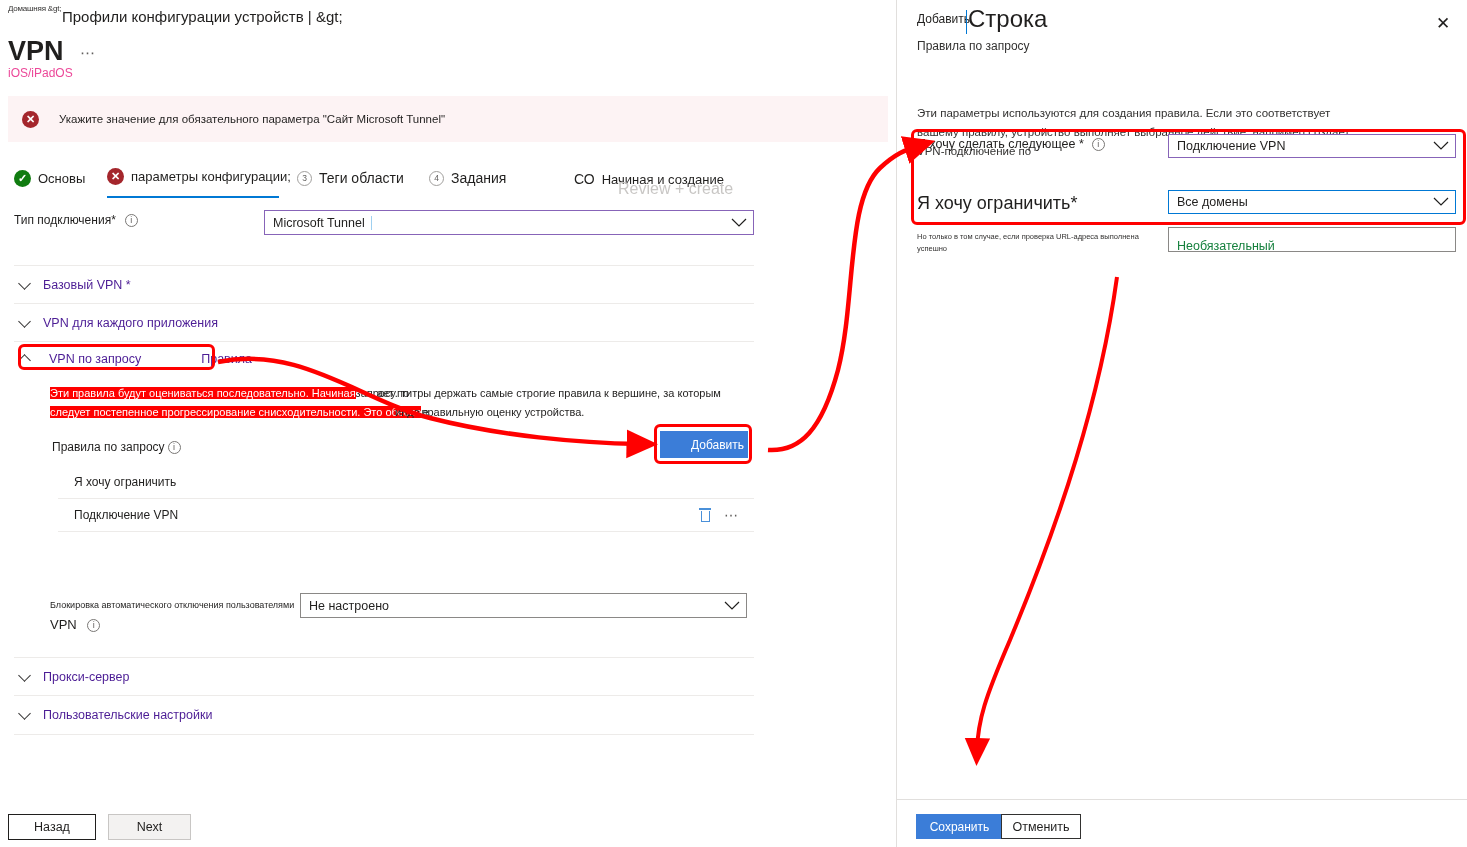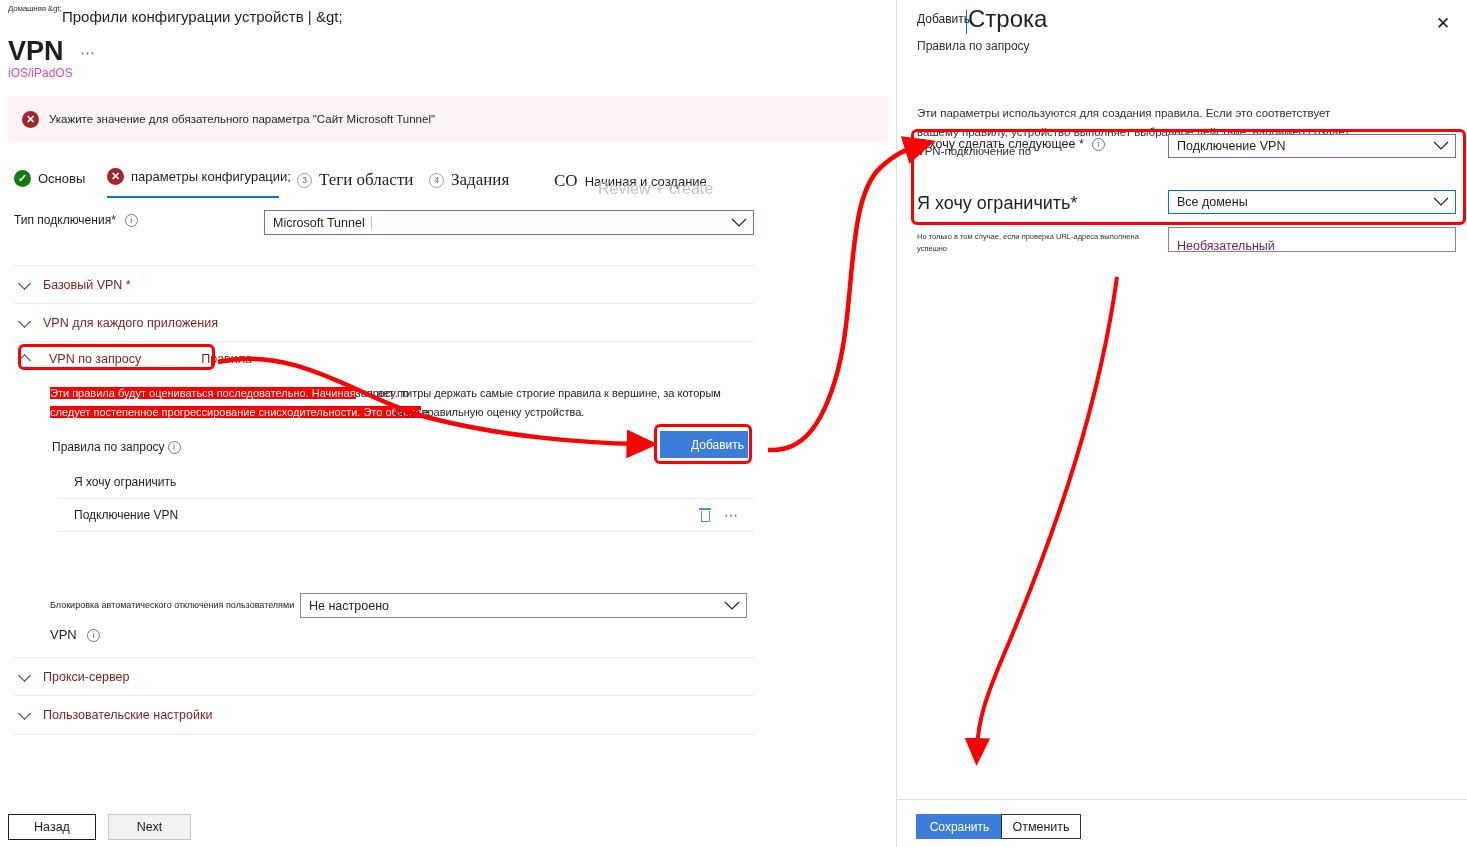--- a/index.html
+++ b/index.html
@@ -34,27 +34,27 @@
   
   .err-banner {
     position:absolute; left:8px; top:96px; width:880px; height:46px;
     background:#fdf3f4; display:flex; align-items:center; padding-left:14px;
   }
   .err-ico {
     width:17px; height:17px; border-radius:50%; background:#a4262c;
     color:#fff; font-size:11px; line-height:17px; text-align:center;
     font-weight:700; margin-right:10px; flex:0 0 auto;
   }
-  .err-text { font-size:11.5px; color:#201f1e; }
+  .err-text { font-size:11.5px; color:#201f1e;margin-left:10px; }
 
   
   .tabs { position:absolute; left:14px; top:164px; height:36px; }
   .tab { position:absolute; display:flex; align-items:center; gap:7px; white-space:nowrap; }
   .tab .lbl { font-size:13px; color:#201f1e; }
-  .tab .lbl.big { font-size:17px;font-family:Liberation Serif, serif; }
+  .tab .lbl.big { font-size:14px; }
   .tab .lbl.ghost { color:#c8c6c4; position:absolute; left:44px; top:9px; font-size:16px; }
   .circ-num {
     width:15px; height:15px; border-radius:50%; border:1px solid #a19f9d;
     font-size:8.5px; line-height:13px; text-align:center; color:#605e5c; flex:0 0 auto;
   }
   .circ-ok {
     width:17px; height:17px; border-radius:50%; background:#107c10; color:#fff;
     font-size:11px; line-height:17px; text-align:center; flex:0 0 auto; font-weight:700;
   }
   .circ-err {
@@ -78,21 +78,21 @@
   }
   .combo.purple { border:1px solid #8764b8; }
   .combo.blue { border:1px solid #0078d4; }
   .caret-wrap { position:absolute; right:6px; top:0; bottom:0; display:flex; align-items:center; }
 
   
   .acc { position:absolute; left:14px; width:740px; border-top:1px solid #edebe9; }
   .acc-head { height:38px; display:flex; align-items:center; gap:14px; padding-left:6px; cursor:pointer; }
   .acc-chev { width:9px; height:9px; border-right:1.4px solid #323130; border-bottom:1.4px solid #323130; rotate:45deg; margin-top:-4px; }
   .acc-chev.up { rotate:225deg; margin-top:3px; }
-  .acc-title { font-size:12.5px; color:#7f1d1d; }
+  .acc-title { font-size:12.5px; color:#4c1d95; }
 
   
   .list-row {
     position:absolute; left:58px; width:696px; height:33px;
     display:flex; align-items:center; border-bottom:1px solid #edebe9;
     padding-left:16px; font-size:12px; color:#201f1e;
   }
   .trash {
     width:12px; height:14px; position:relative; display:inline-block;
   }
@@ -158,21 +158,21 @@
       <span class="lbl">параметры конфигурации;</span>
     </div>
     <div class="tab" style="left:283px; top:6px;">
       <div class="circ-num">3</div>
       <span class="lbl big">Теги области</span>
     </div>
     <div class="tab" style="left:415px; top:6px;">
       <div class="circ-num">4</div>
       <span class="lbl big">Задания</span>
     </div>
-    <div class="tab" style="left:540px; top:7px;text-align:center;">
+    <div class="tab" style="left:560px; top:7px;text-align:center;">
       <span class="lbl big">СО</span>
       <span class="lbl">Начиная и создание</span>
       <span class="lbl ghost">Review + create</span>
     </div>
   </div>
   <div class="tab-underline"></div>
 
   <div class="row" style="left:14px; top:213px;">
     <span class="fld-label">Тип подключения*</span>
     <i class="info-ico" style="margin-left:9px;">i</i>
@@ -237,21 +237,21 @@
       <span class="trash">
           <span class="lid"></span>
           <span class="can"></span>
         </span>
       <span class="dots">⋯</span>
     </span>
   </div>
 
   <div style="position:absolute; left:50px; top:596px; width:245px; font-size:9px; color:#201f1e; line-height:18px;">
     <span>Блокировка автоматического отключения пользователями</span>
-    <div style="font-size:13px; margin-top:12px;">
+    <div style="font-size:13px; margin-top:2px;">
       <span>VPN</span>
       <i class="info-ico" style="margin-left:7px;">i</i>
     </div>
   </div>
   <div class="combo" style="position:absolute; left:300px; top:593px; width:447px;">
     <span>Не настроено</span>
     <span class="caret-wrap">
       <svg width="16" height="10" viewBox="0 0 16 10">
           <path d="M1 1 L8 8 L15 1" stroke="#201f1e" stroke-width="1.2" fill="none"></path>
         </svg>
@@ -309,21 +309,21 @@
     <span>Все домены</span>
     <span class="caret-wrap">
       <svg width="16" height="10" viewBox="0 0 16 10">
           <path d="M1 1 L8 8 L15 1" stroke="#201f1e" stroke-width="1.2" fill="none"></path>
         </svg>
     </span>
   </div>
 
   <div style="position:absolute; left:20px; top:231px; width:248px; font-size:7.5px; color:#323130; line-height:12px;">Но только в том случае, если проверка URL-адреса выполнена успешно</div>
   <div class="combo" style="position:absolute; left:271px; top:227px; width:288px; height:25px;">
-    <span style="color:#701a75;margin-top:12px;">Необязательный</span>
+    <span style="color:#15803d;margin-top:12px;">Необязательный</span>
   </div>
 
   <div class="rp-foot-sep"></div>
   <button class="prim-btn" style="position:absolute; left:19px; top:814px; width:85px; height:25px; justify-content:center;">
     <span>Сохранить</span>
   </button>
   <button class="sec-btn" style="position:absolute; left:104px; top:814px; width:80px; height:25px; border:1px solid #323130;">
     <span>Отменить</span>
   </button>
 </div>

